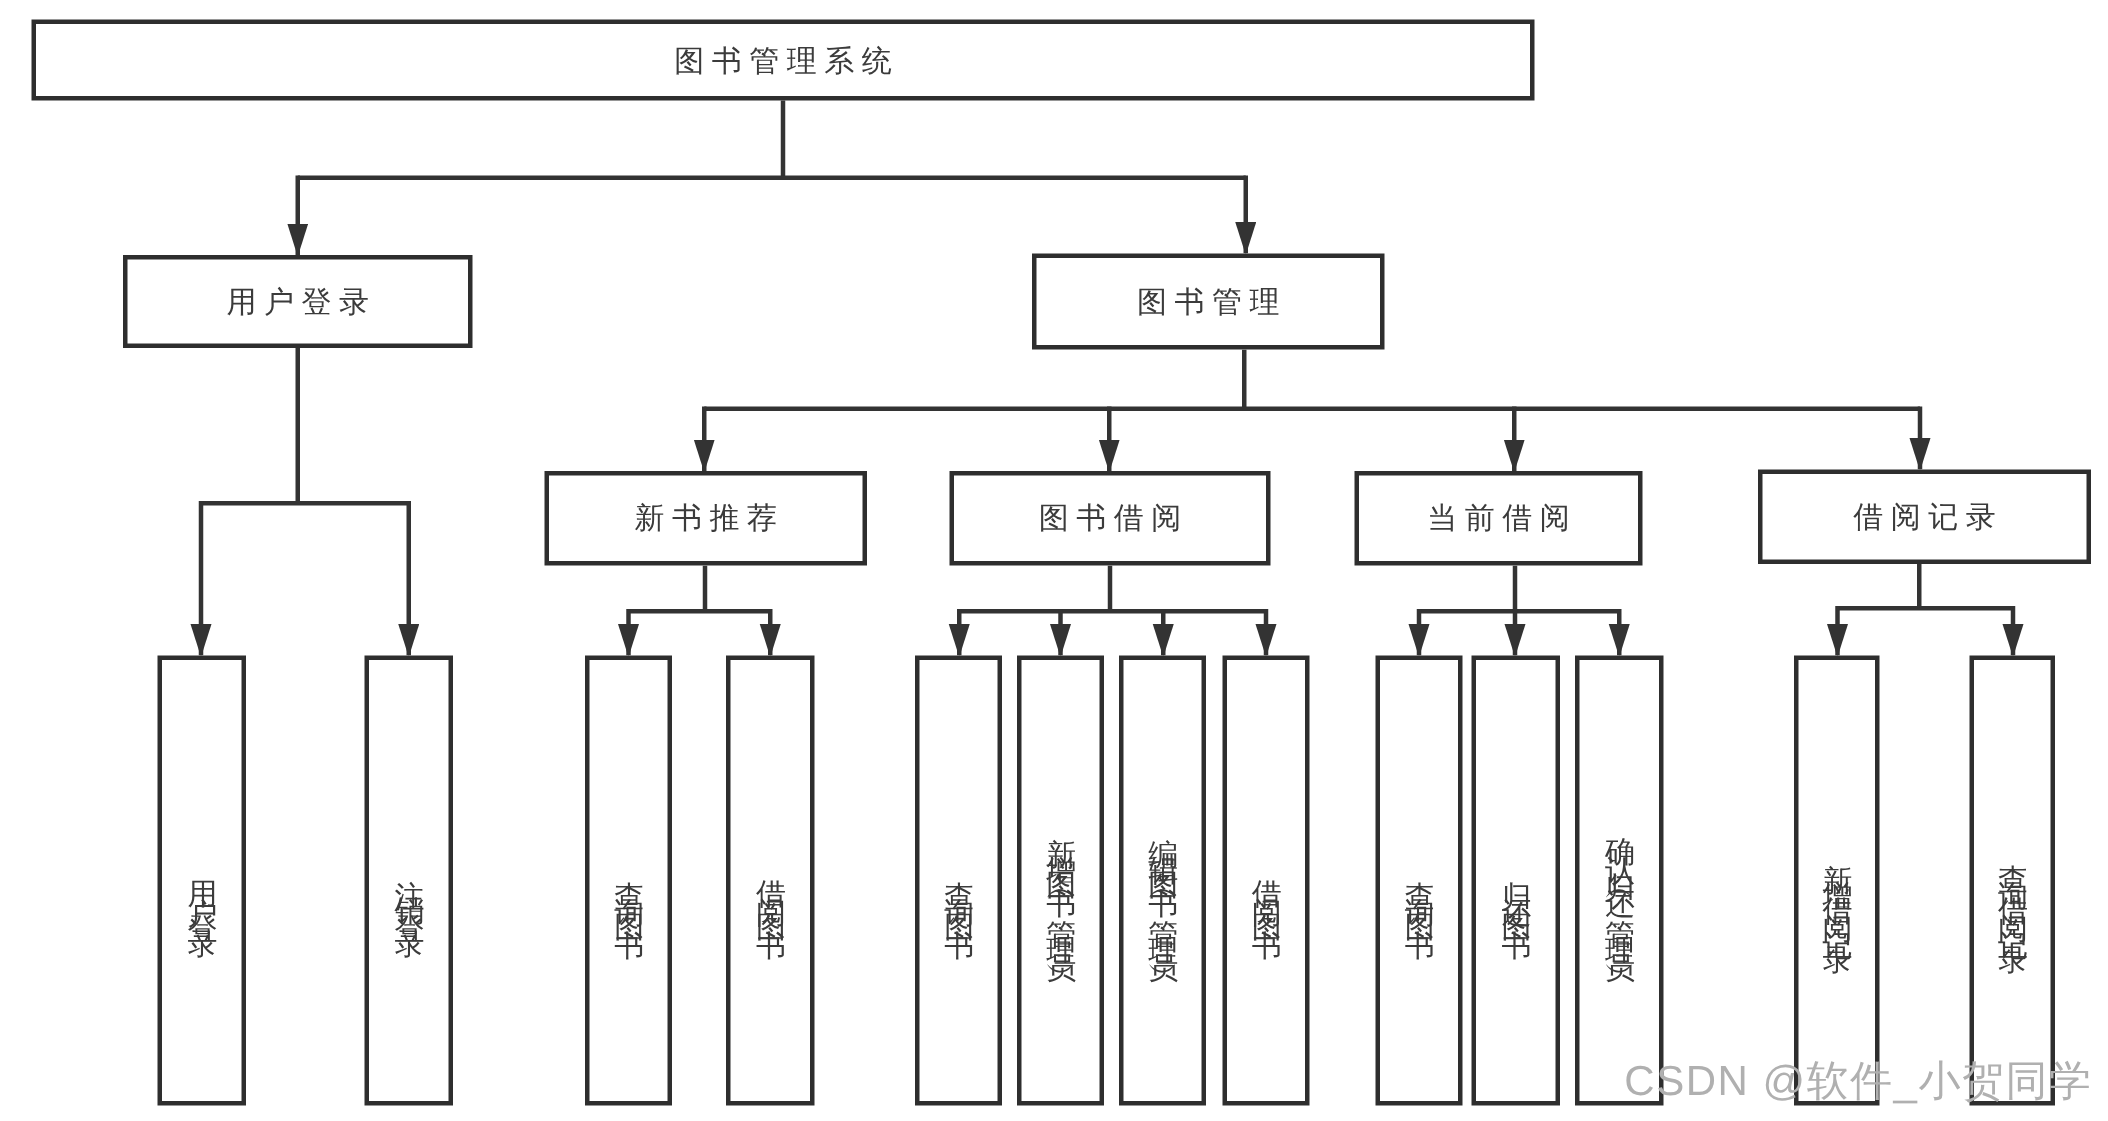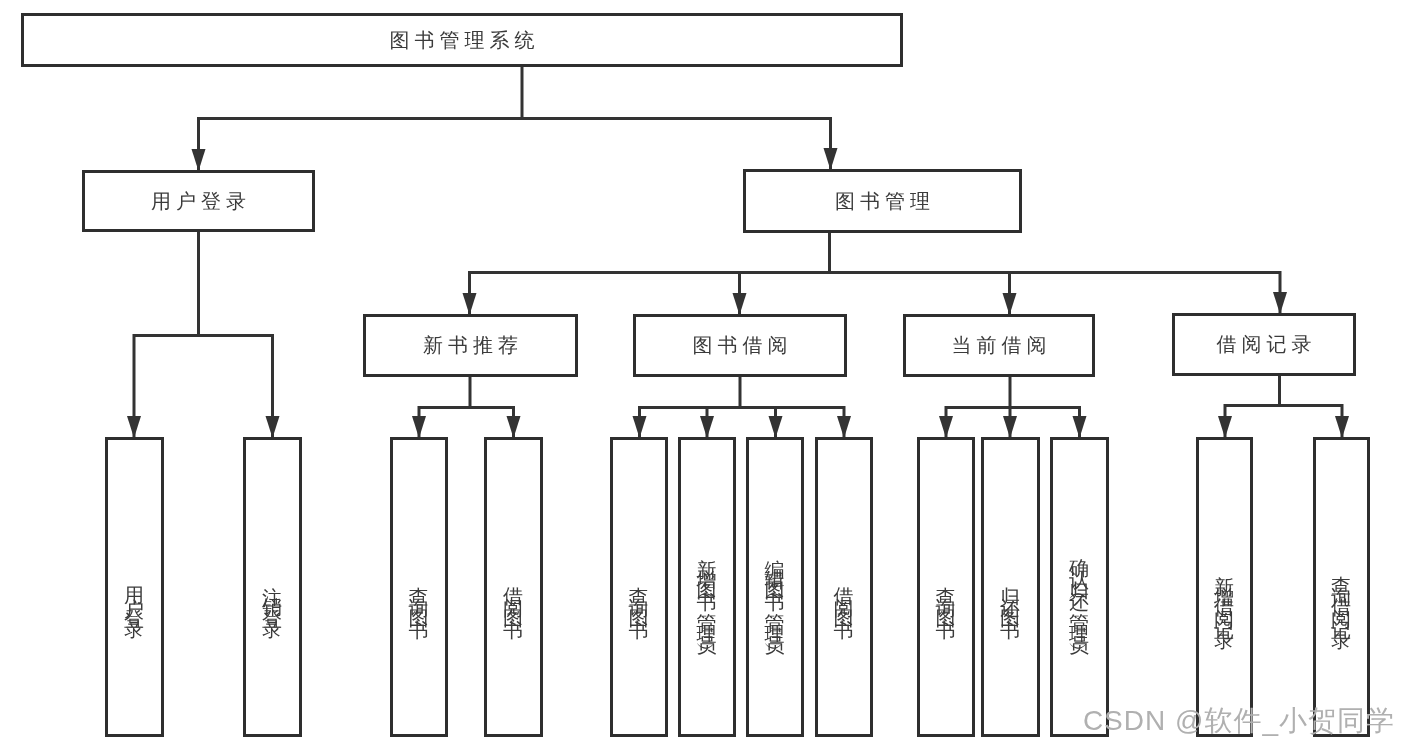--- a/index.html
+++ b/index.html
@@ -105,41 +105,41 @@
       <path d="M1010,406 V437" marker-end="url(#arrow)"></path>
       <path d="M1079.5,406 V437" marker-end="url(#arrow)"></path>
 
       <path d="M1279.5,376 V405.5"></path>
       <path d="M1225,405.5 H1342"></path>
       <path d="M1225,404 V437" marker-end="url(#arrow)"></path>
       <path d="M1342,404 V437" marker-end="url(#arrow)"></path>
     </g>
   </svg>
 
-  <div class="box" style="left:21px;top:13px;width:882px;height:54px">
+  <div class="box" style="left:21px;top:13px;width:1002px;height:54px">
     <span class="lbl">图书管理系统</span>
   </div>
 
   <div class="box" style="left:82px;top:170px;width:233px;height:62px">
     <span class="lbl">用户登录</span>
   </div>
-  <div class="box" style="left:743px;top:169px;width:279px;height:64px">
+  <div class="box" style="left:688px;top:169px;width:235px;height:64px">
     <span class="lbl">图书管理</span>
   </div>
 
   <div class="box" style="left:633px;top:314px;width:214px;height:63px">
     <span class="lbl">图书借阅</span>
   </div>
   <div class="box" style="left:363px;top:314px;width:215px;height:63px">
     <span class="lbl">新书推荐</span>
   </div>
   <div class="box" style="left:903px;top:314px;width:192px;height:63px">
     <span class="lbl">当前借阅</span>
   </div>
-  <div class="box" style="left:1172px;top:313px;width:184px;height:63px">
+  <div class="box" style="left:1172px;top:313px;width:222px;height:63px">
     <span class="lbl">借阅记录</span>
   </div>
 
   <div class="box" style="left:105px;top:437px;width:59px;height:300px">
     <span class="vlbl">用户登录</span>
   </div>
   <div class="box" style="left:243px;top:437px;width:59px;height:300px">
     <span class="vlbl">注销登录</span>
   </div>
   <div class="box" style="left:390px;top:437px;width:58px;height:300px">

